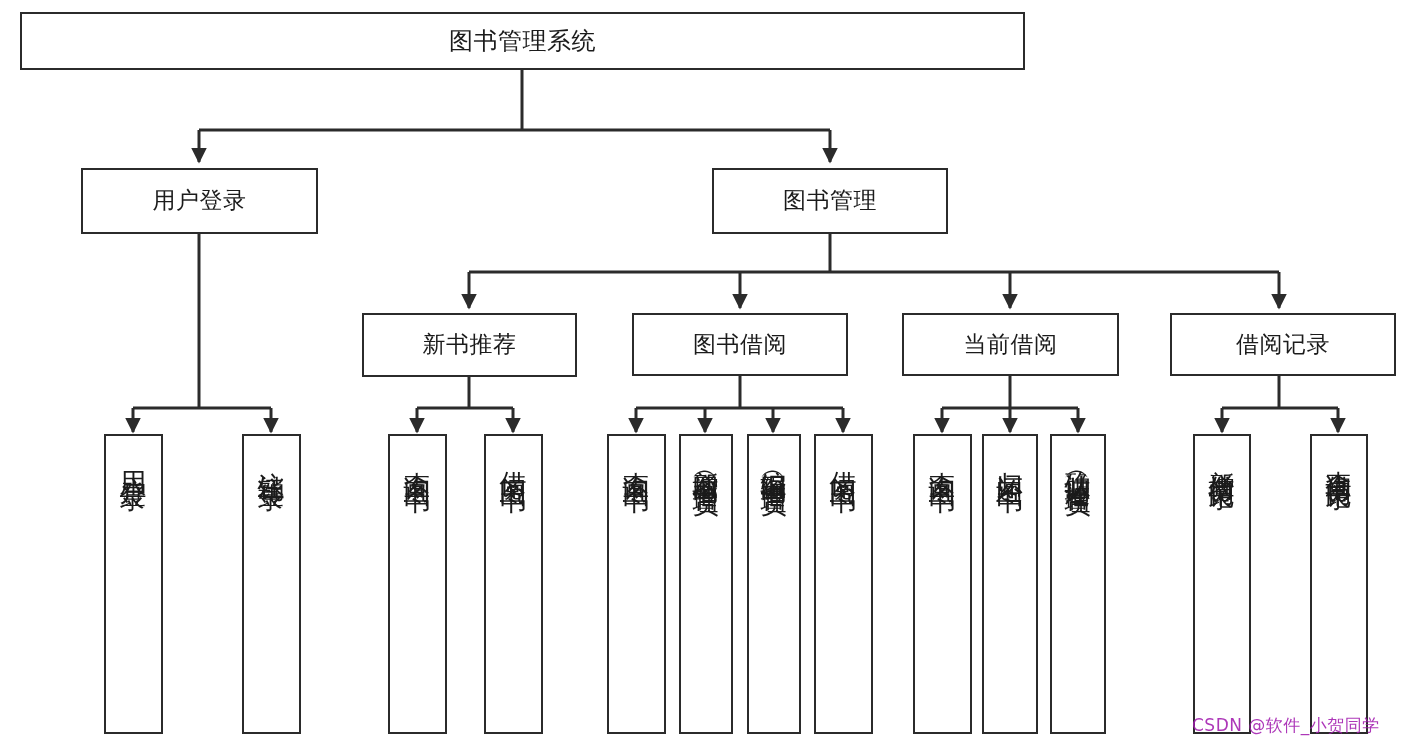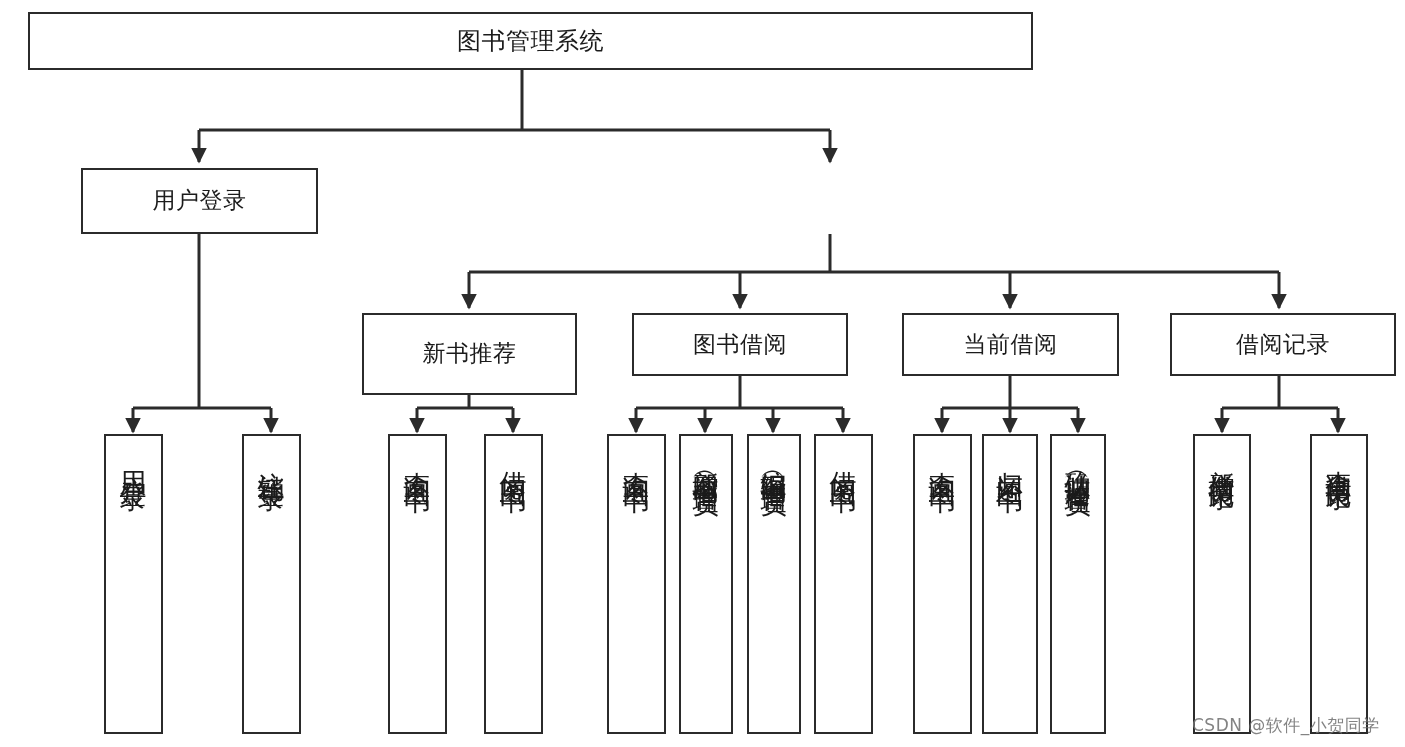--- a/index.html
+++ b/index.html
@@ -55,21 +55,21 @@
     letter-spacing:5px;
     line-height:1;
   }
   .node.vert.narrow .label{
     font-size:26px;
     letter-spacing:3px;
   }
   .watermark{
     position:absolute;
     z-index:5;
-    color:#737373;
+    color:#a21caf;
     font-size:17px;
     letter-spacing:0.5px;
     white-space:nowrap;
     opacity:.88;
   }
 </style>
 </head>
 <body>
 
 <div id="canvas">
@@ -119,30 +119,33 @@
       <path d="M 1010 408 L 1010 432" marker-end="url(#arw)"></path>
       <path d="M 1078 408 L 1078 432" marker-end="url(#arw)"></path>
 
       <path d="M 1279 376 L 1279 408"></path>
       <path d="M 1222 408 L 1338 408"></path>
       <path d="M 1222 408 L 1222 432" marker-end="url(#arw)"></path>
       <path d="M 1338 408 L 1338 432" marker-end="url(#arw)"></path>
     </g>
   </svg>
 
-  <div class="node horiz root" style="left:28px;top:12px;width:1005px;height:58px;">
+  <div class="node horiz root" style="left:20px;top:12px;width:1005px;height:58px;">
     <span class="label">图书管理系统</span>
   </div>
 
   <div class="node horiz" style="left:81px;top:168px;width:237px;height:66px;">
     <span class="label">用户登录</span>
   </div>
 
-
-  <div class="node horiz" style="left:362px;top:313px;width:215px;height:82px;">
+  <div class="node horiz" style="left:712px;top:168px;width:236px;height:66px;">
+    <span class="label">图书管理</span>
+  </div>
+
+  <div class="node horiz" style="left:362px;top:313px;width:215px;height:64px;">
     <span class="label">新书推荐</span>
   </div>
 
   <div class="node horiz" style="left:902px;top:313px;width:217px;height:63px;">
     <span class="label">当前借阅</span>
   </div>
 
   <div class="node horiz" style="left:632px;top:313px;width:216px;height:63px;">
     <span class="label">图书借阅</span>
   </div>

